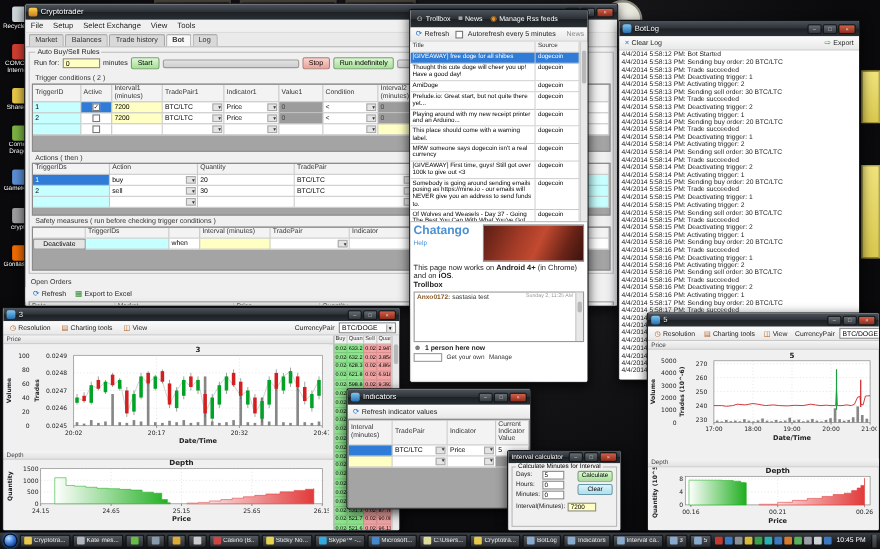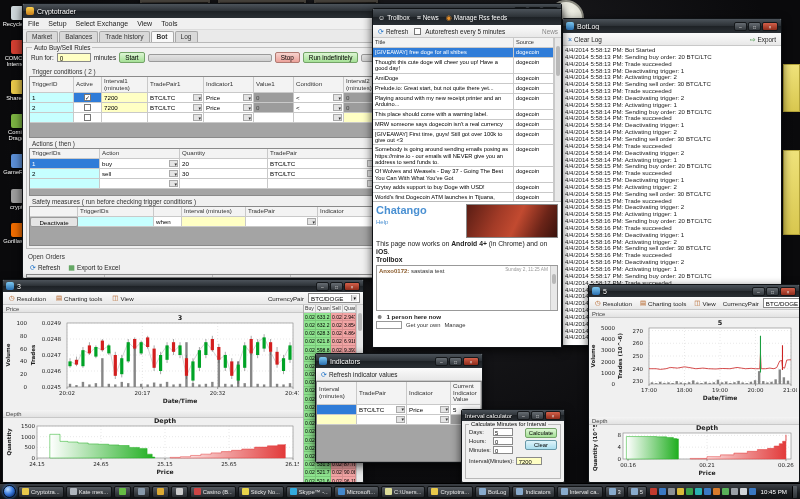--- a/index.html
+++ b/index.html
@@ -365,21 +365,21 @@
           <div class="tcell" style="width: 78px; flex: 0 0 auto;">Date</div>
           <div class="tcell" style="width: 108px; flex: 0 0 auto;">Market</div>
           <div class="tcell" style="width: 78px; flex: 0 0 auto;">Price</div>
           <div class="tcell" style="width: 88px; flex: 0 0 auto;">Quantity</div>
           <div class="tcell" style="width: 88px; flex: 0 0 auto;">Total</div>
           <div class="tcell" style="flex: 1 1 0%;">Action</div>
         </div>
       </div>
   </div>
 
-  <div class="win flexcol" style="left:372px;top:8px;width:190px;height:340px;z-index:20">
+  <div class="win flexcol" style="left:372px;top:8px;width:163px;height:340px;z-index:20">
     <div class="titlebar" style="height:16px">
       <span class="tbbtn" style="color:#fff">
           <span class="gly">☺</span>
           <span>Trollbox</span>
         </span>
       <span class="tbbtn" style="color:#fff">
           <span class="gly">≡</span>
           <span>News</span>
         </span>
       <span class="tbbtn" style="color:#fff">

